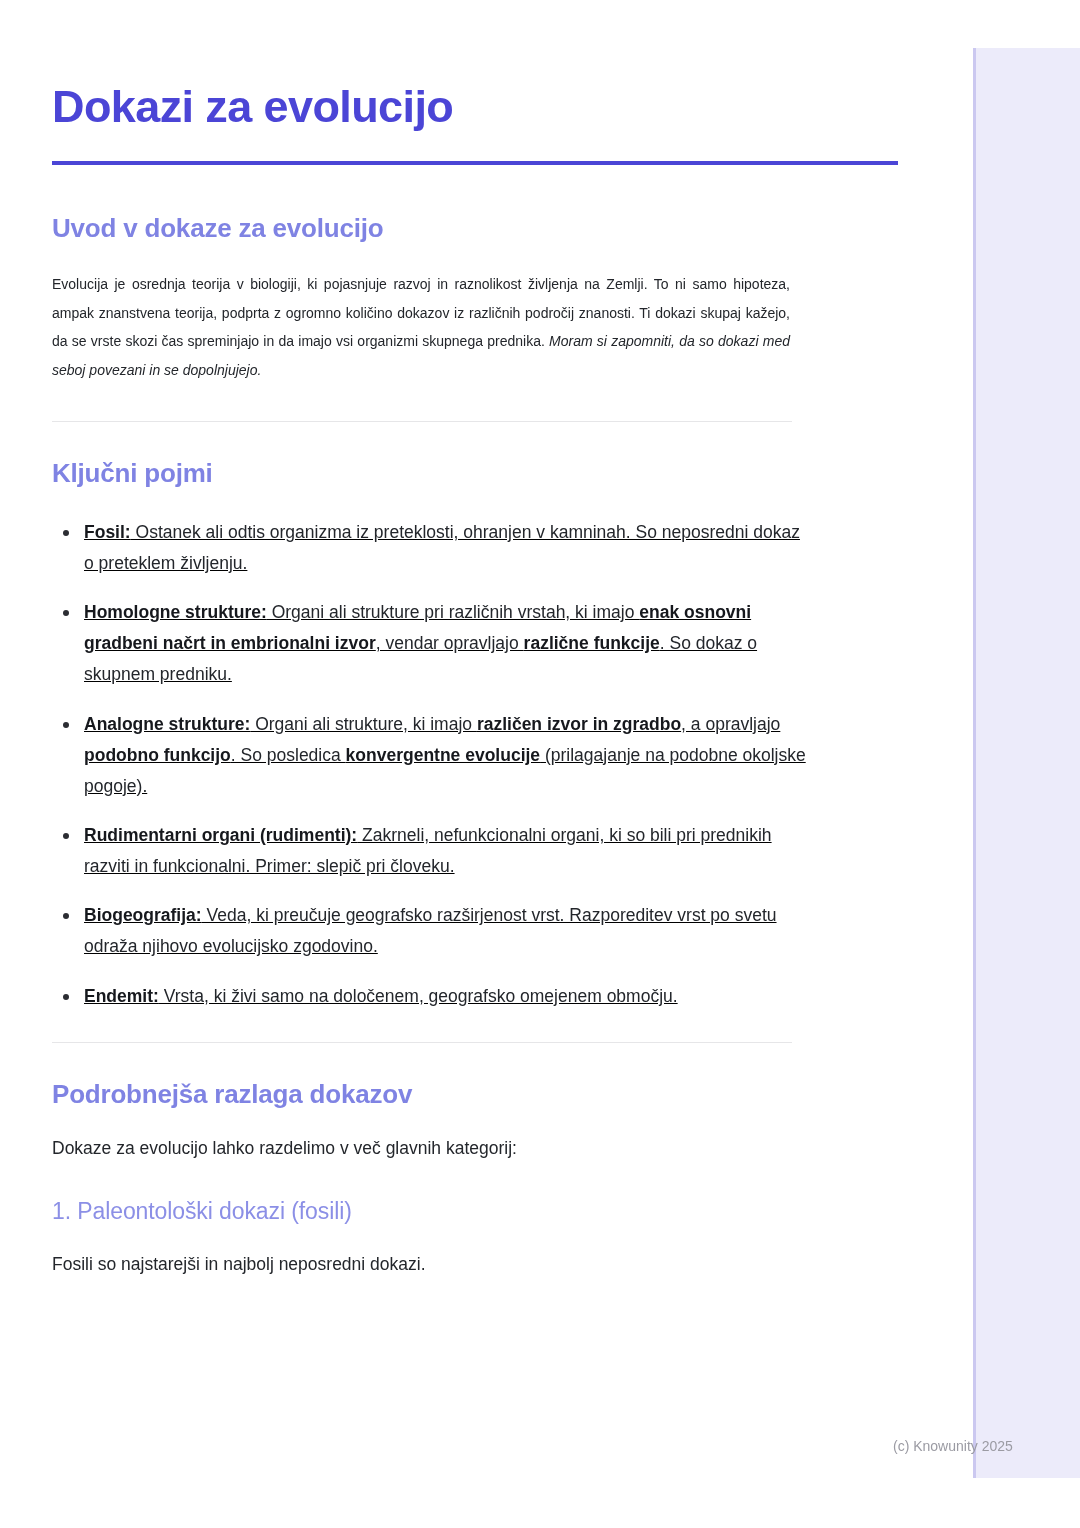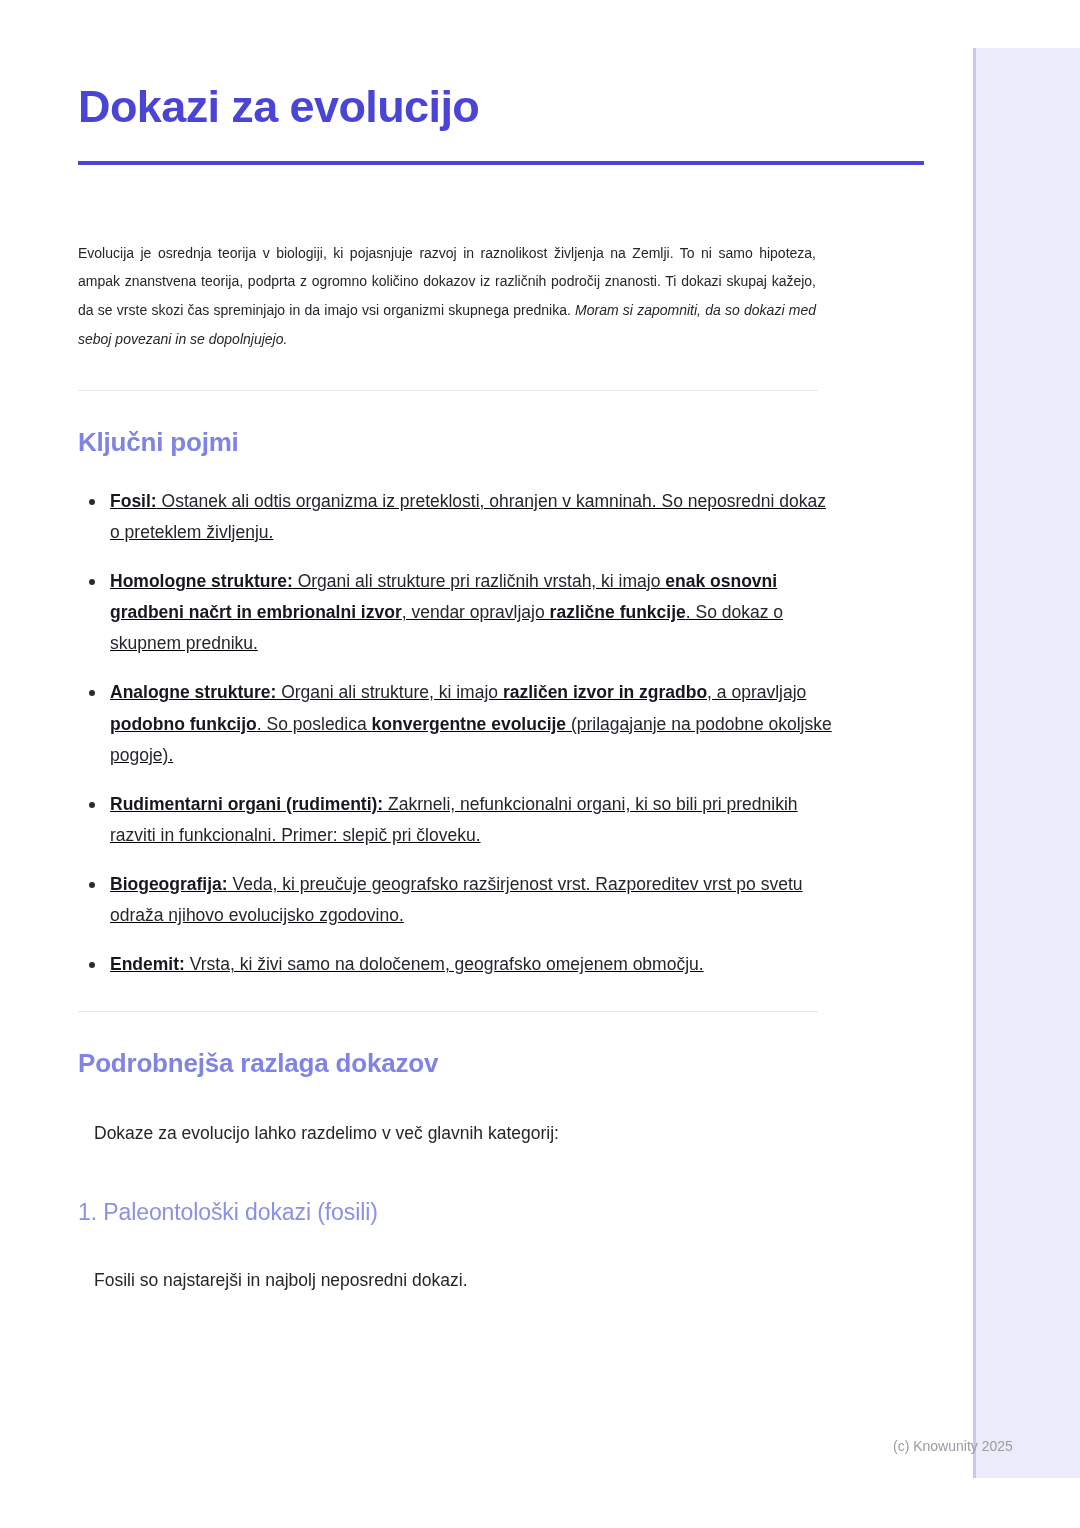--- a/index.html
+++ b/index.html
@@ -29,21 +29,21 @@
     border-left: 3px solid #cbc8f0;
   }
 
   
   #page {
     position: absolute;
     top: 0;
     left: 0;
     width: 973px;
     height: 1124px;
-    padding: 84px 0 0 78px;
+    padding: 84px 0 0 52px;
   }
 
   
   #doc-title {
     font-size: 45px;
     font-weight: bold;
     letter-spacing: -0.6px;
     color: #4b45d6;
     line-height: 1.04;
     margin: 0;
@@ -83,21 +83,21 @@
     margin: 0;
     width: 738px;
   }
   .para.justified { text-align: justify; }
   .para em { font-style: italic; }
 
   .para-plain {
     font-size: 17.5px;
     color: #23262b;
     line-height: 1.6;
-    margin: 16px;
+    margin: 0;
     width: 760px;
   }
 
   
   .divider {
     width: 740px;
     height: 1px;
     background: #e6e6e8;
     border: 0;
     margin: 0;
@@ -156,20 +156,21 @@
 <div id="side-panel"></div>
 
 <div id="page">
 
   <h1 id="doc-title">Dokazi za evolucijo</h1>
 
   <div id="title-rule"></div>
 
   <div class="gap-48"></div>
 
+  <h2 class="h2">Uvod v dokaze za evolucijo</h2>
 
   <div class="gap-26"></div>
 
   <p class="para justified"><span>Evolucija je osrednja teorija v biologiji, ki pojasnjuje razvoj in raznolikost življenja na Zemlji. To ni samo hipoteza, ampak znanstvena teorija, podprta z ogromno količino dokazov iz različnih področij znanosti. Ti dokazi skupaj kažejo, da se vrste skozi čas spreminjajo in da imajo vsi organizmi skupnega prednika. </span><em>Moram si zapomniti, da so dokazi med seboj povezani in se dopolnjujejo.</em></p>
 
   <div class="gap-36"></div>
 
   <hr class="divider">
 
   <div class="gap-36"></div>

